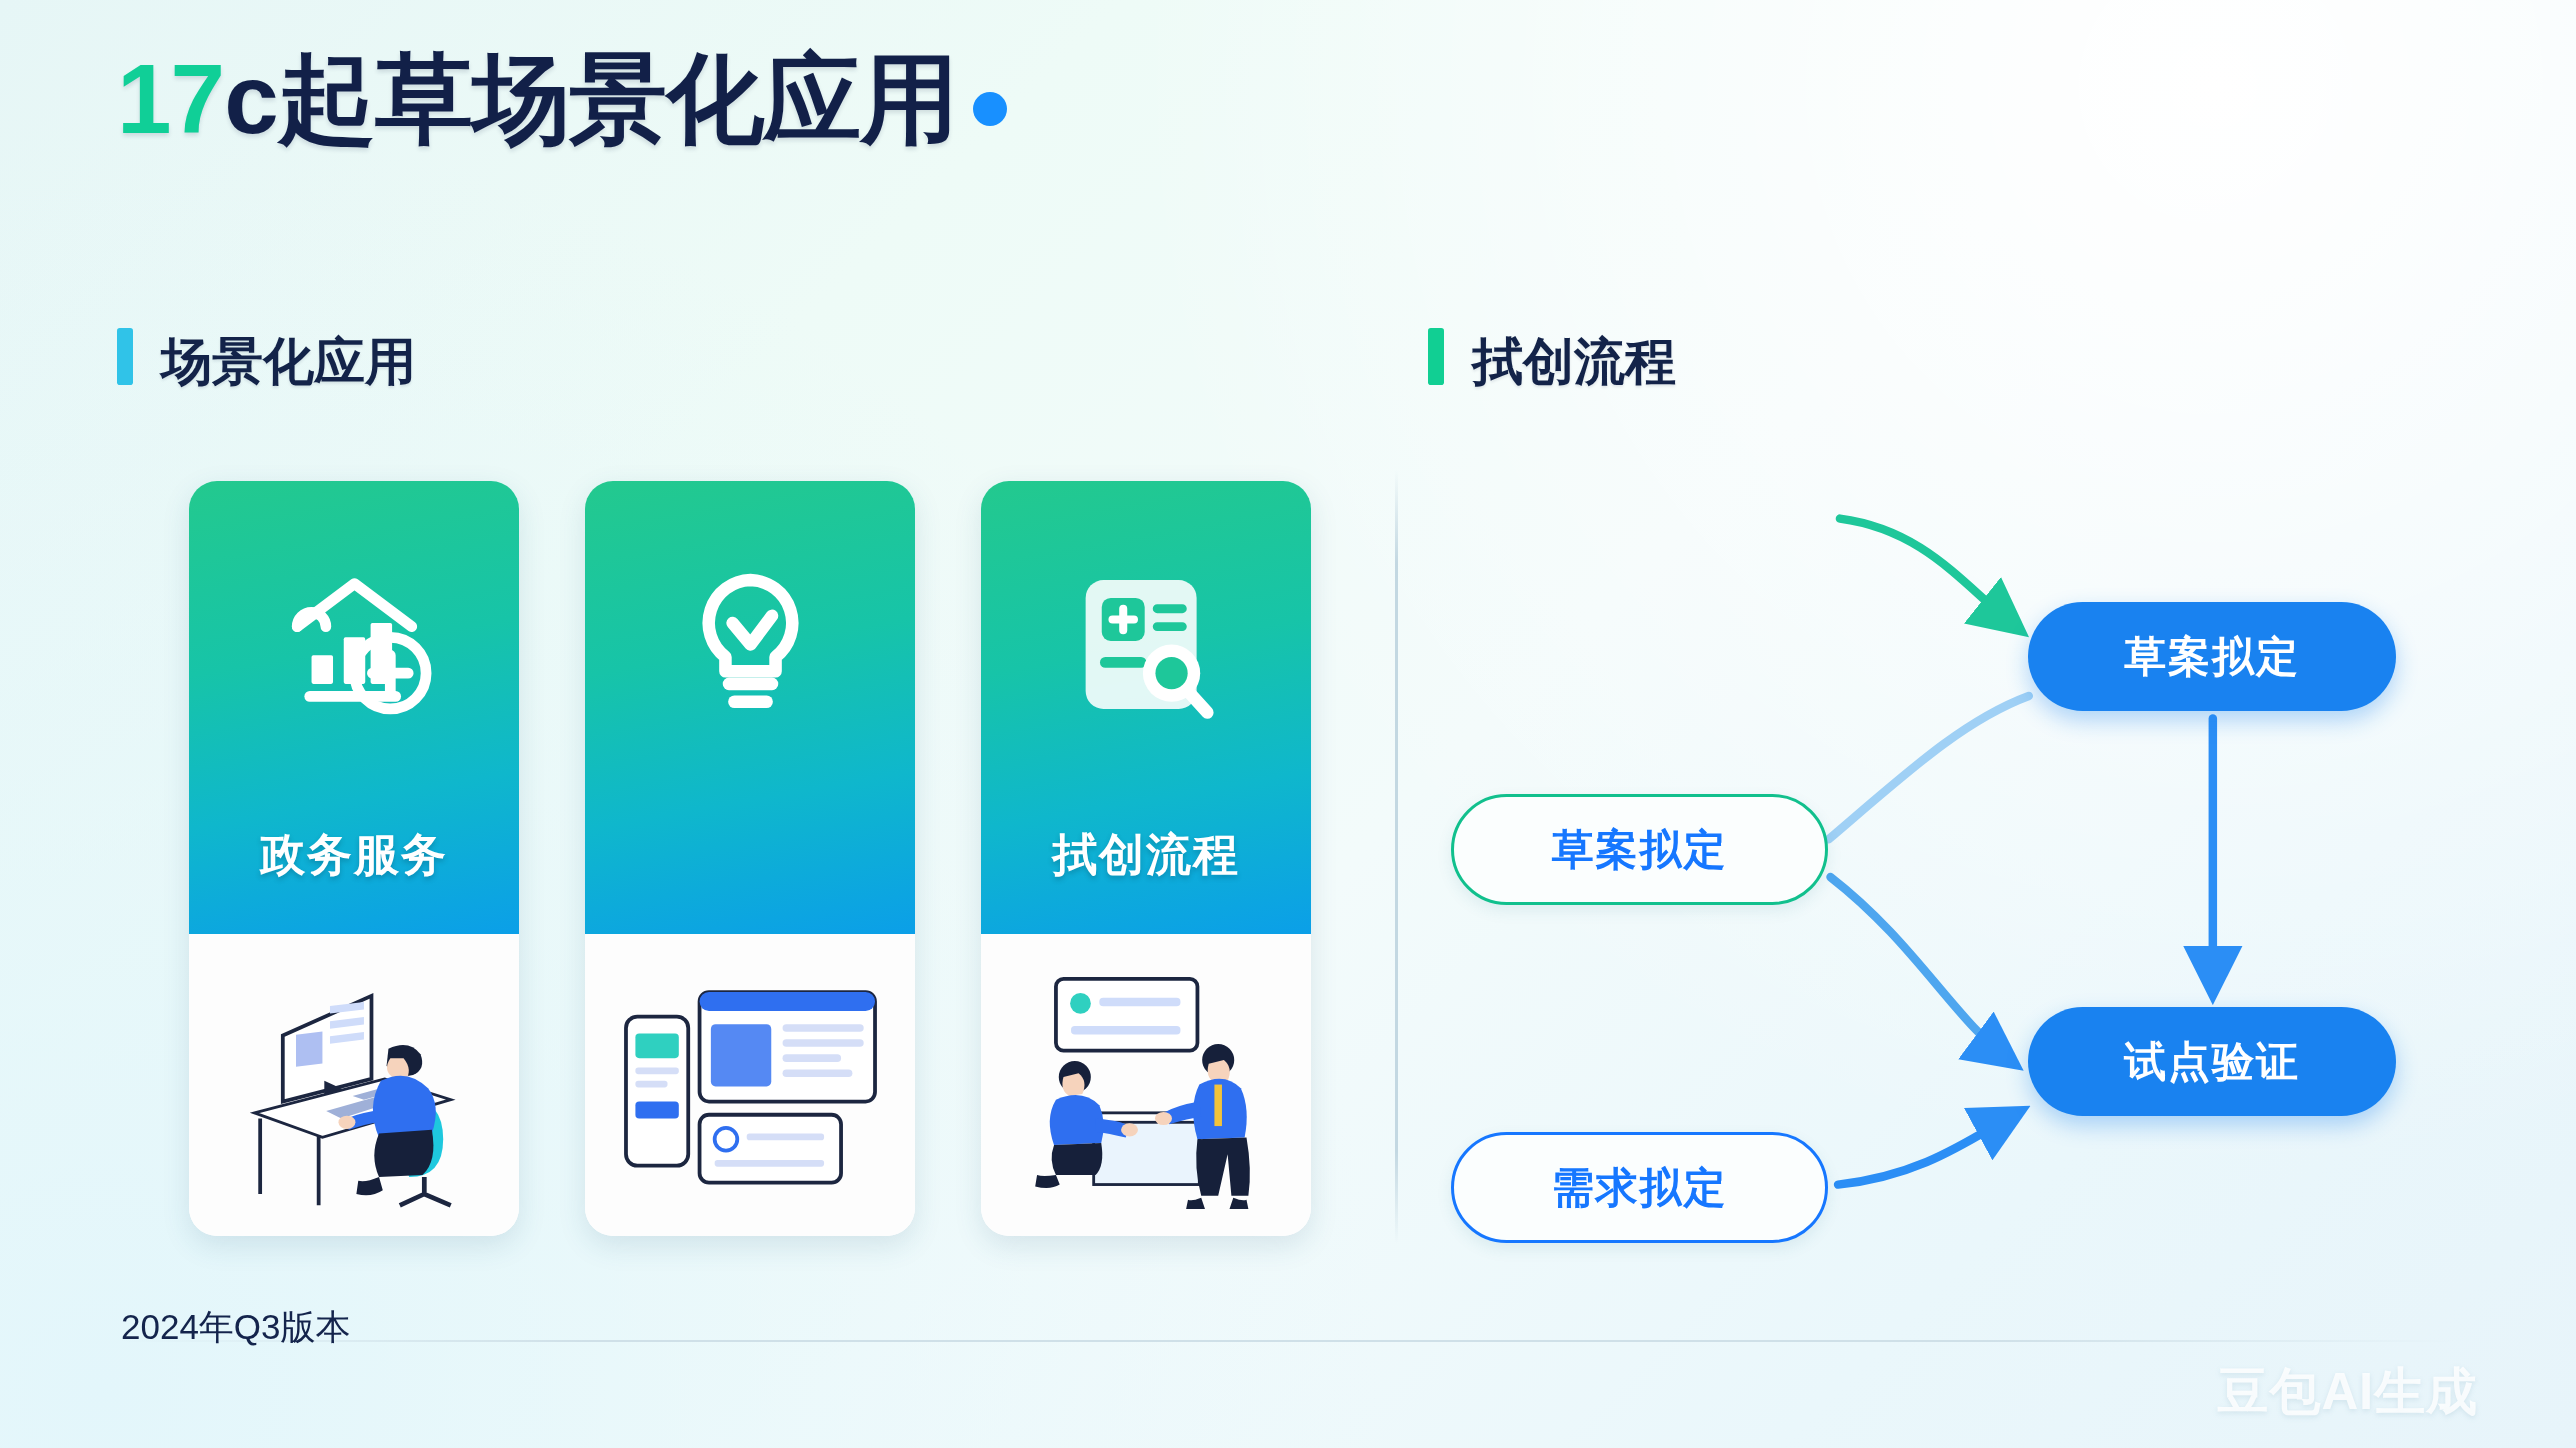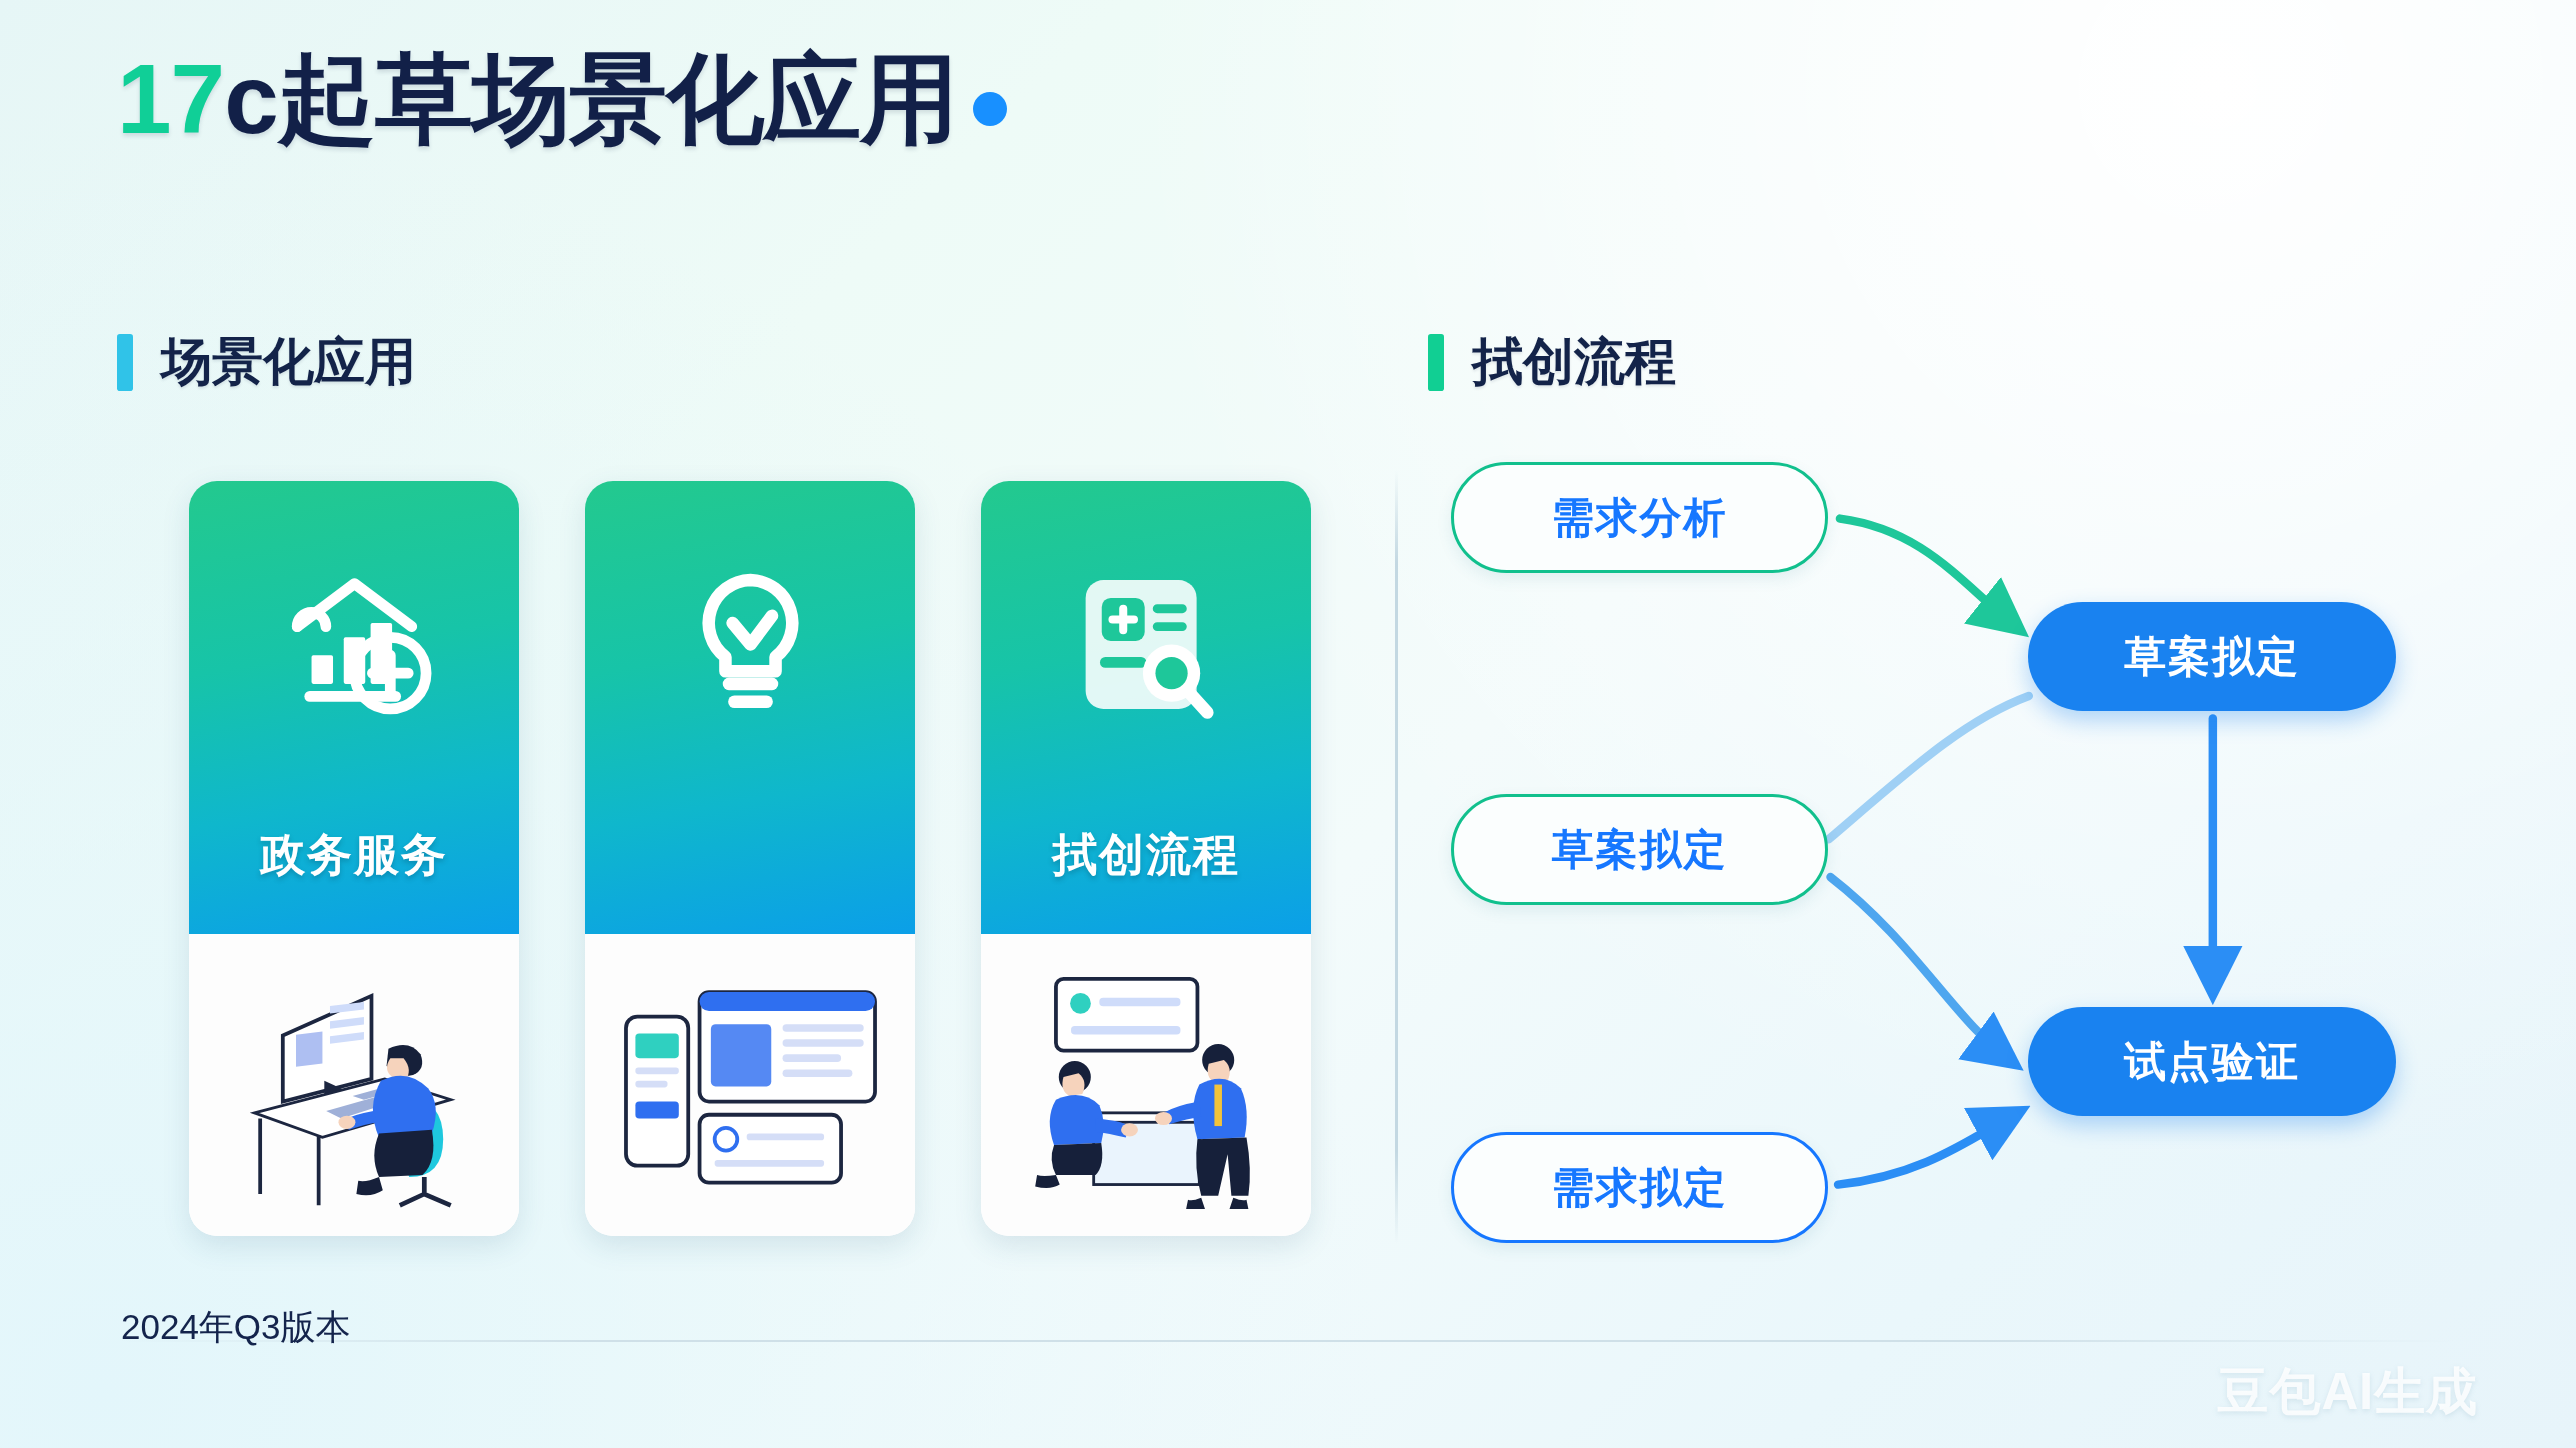--- a/index.html
+++ b/index.html
@@ -21,21 +21,21 @@
     color:#122048; line-height:1.12; white-space:nowrap;
     text-shadow:0 2.8px 4.7px rgba(18,32,72,.13);
   }
   #page-title .num { color:#10cf97; }
   #title-dot {
     display:inline-block; width:34px; height:34px; border-radius:50%;
     background:#1890ff; margin-left:15px; vertical-align:7.5px;
   }
 
   
-  .section-head { position:absolute; display:flex; align-items:center; gap:28px; }
+  .section-head { position:absolute; display:flex; gap:28px; }
   .section-head .bar { width:16px; height:57px; border-radius:2.8px; }
   .section-head .txt {
     font-size:51px; font-weight:bold; color:#132349; white-space:nowrap;
     text-shadow:0 1.9px 2.8px rgba(18,32,72,.10);
   }
   #head-left  { left:117px; top:328px; }
   #head-left .bar  { background:#30c3e8; }
   #head-right { left:1412px; top:328px;padding-left:16px; }
   #head-right .bar { background:#11cf93; }
 
@@ -270,23 +270,20 @@
 
     <path d="M418 400 C500 330 560 274 630 248" fill="none" stroke="#9fd0f5" stroke-width="9" stroke-linecap="round"></path>
 
     <path d="M420 440 C510 510 550 590 612 636" fill="none" stroke="#4ea6ef" stroke-width="9" stroke-linecap="round" marker-end="url(#ah-blue)"></path>
 
     <path d="M428 766 C520 756 570 716 618 690" fill="none" stroke="#2b8ef5" stroke-width="9" stroke-linecap="round" marker-end="url(#ah-blue2)"></path>
 
     <path d="M825 272 L825 560" fill="none" stroke="#2b8ef5" stroke-width="9" stroke-linecap="round" marker-end="url(#ah-blue2)"></path>
   </svg>
 
-  <div class="pill outline" id="pill-req-analysis">
-    <span>需求分析</span>
-  </div>
 
   <div class="pill outline" id="pill-draft-out">
     <span>草案拟定</span>
   </div>
 
   <div class="pill outline blue" id="pill-req-draft">
     <span>需求拟定</span>
   </div>
 
   <div class="pill solid" id="pill-draft-solid">

